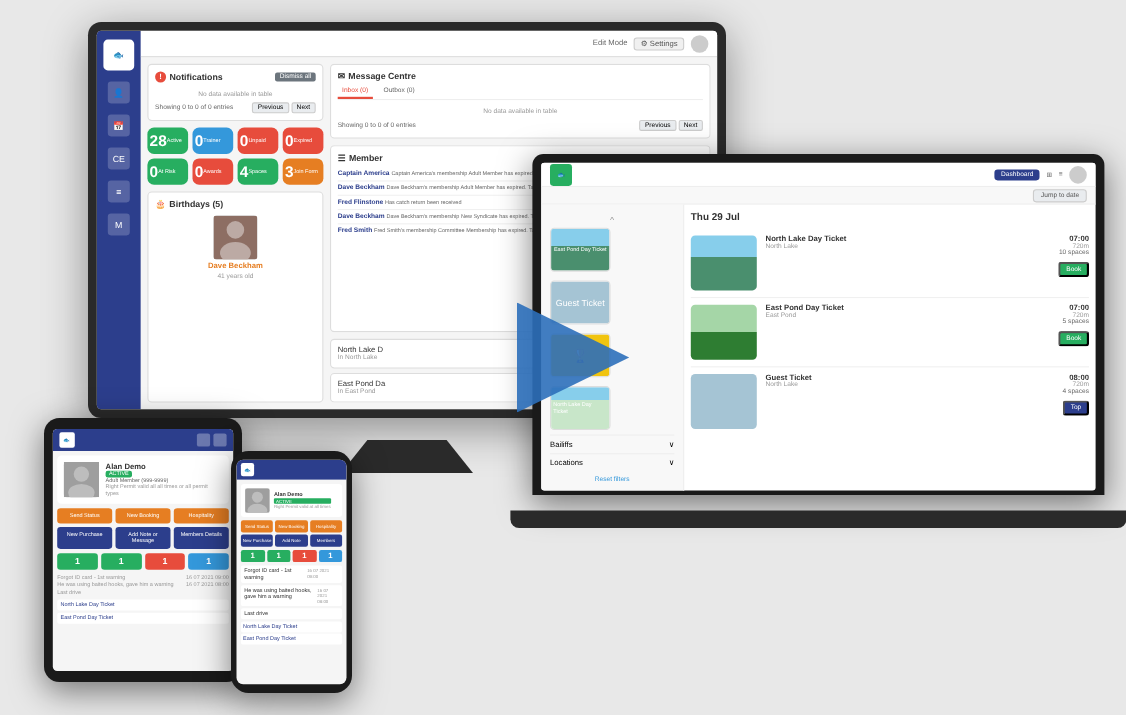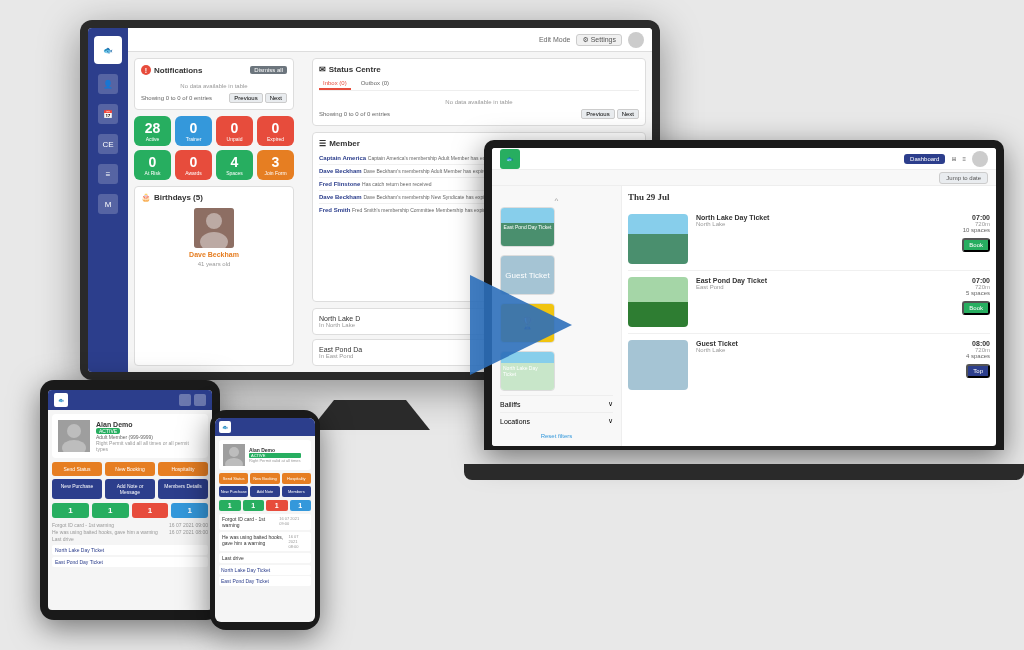--- a/index.html
+++ b/index.html
@@ -127,21 +127,21 @@
 
     .mon-header-avatar {
       width: 16px;
       height: 16px;
       background: #ccc;
       border-radius: 50%;
     }
 
     .mon-content {
       display: flex;
-      gap: 18px;
+      gap: 6px;
       padding: 6px;
       height: calc(100% - 24px);
       overflow: hidden;
     }
 
     .mon-left-col {
       width: 160px;
       display: flex;
       flex-direction: column;
       gap: 6px;
@@ -236,21 +236,20 @@
       gap: 4px;
       flex-wrap: wrap;
     }
 
     .stat-box {
       flex: 1;
       min-width: 30px;
       border-radius: 6px;
       padding: 4px 2px;
       display: flex;
-      flex-direction: column;
       align-items: center;
       color: white;
       font-size: 7px;
     }
 
     .stat-box .stat-num {
       font-size: 14px;
       font-weight: bold;
     }
 
@@ -543,21 +542,20 @@
       flex: 1;
       padding: 6px;
       overflow: hidden;
     }
 
     .lap-date-header {
       font-size: 9px;
       font-weight: bold;
       color: #333;
       margin-bottom: 6px;
-      font-family: Liberation Serif, serif;
     }
 
     .lap-ticket-row {
       display: flex;
       gap: 8px;
       align-items: flex-start;
       padding: 6px 0;
       border-bottom: 1px solid #f0f0f0;
     }
 
@@ -1043,21 +1041,21 @@
                   <div class="birthday-age">41 years old</div>
                 </div>
               </div>
             </div>
 
             <div class="mon-right-col">
 
               <div class="msg-panel">
                 <div class="msg-title">
                   <span>✉</span>
-                  <span>Status Centre</span>
+                  <span>Message Centre</span>
                 </div>
                 <div class="msg-tabs">
                   <div class="msg-tab active">Inbox (0)</div>
                   <div class="msg-tab">Outbox (0)</div>
                 </div>
                 <div class="no-data-text">No data available in table</div>
                 <div class="pagination-row">
                   <span>Showing 0 to 0 of 0 entries</span>
                   <div class="page-btns">
                     <button class="page-btn">Previous</button>

